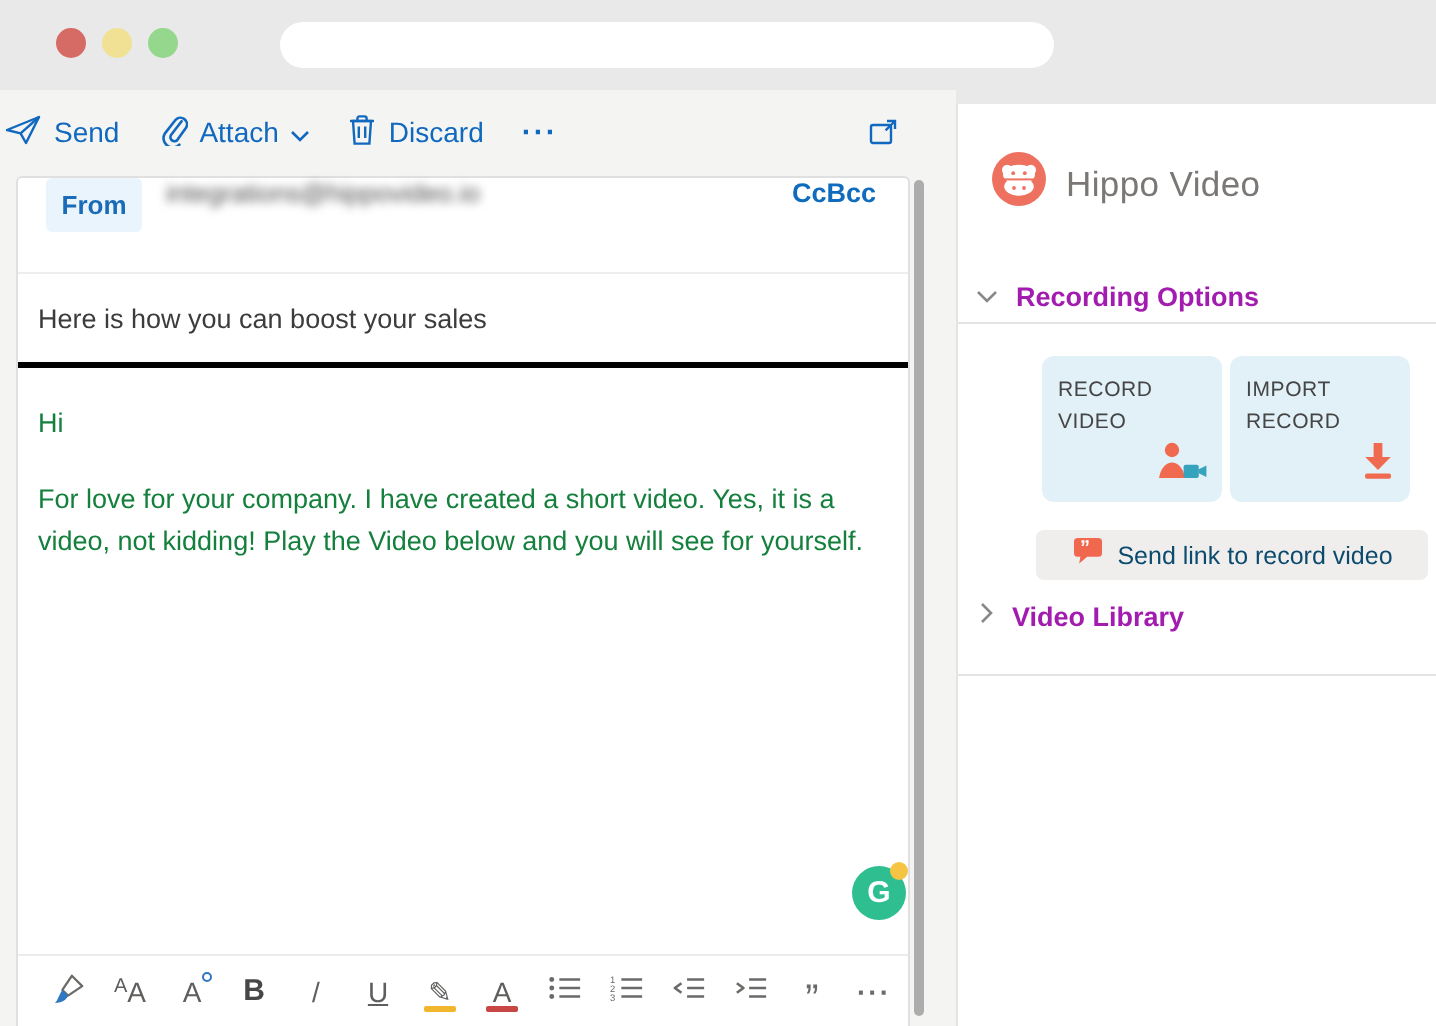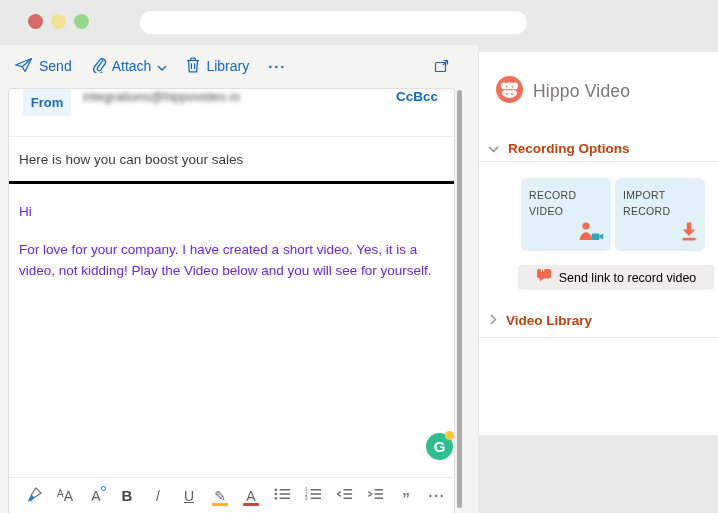--- a/index.html
+++ b/index.html
@@ -14,39 +14,39 @@
   .t-yellow { left:51px; background:#f0e194; }
   .t-green { left:74px; background:#95d78c; }
   .addressbar { position:absolute; left:140px; top:11px; width:387px; height:23px;
     background:#ffffff; border-radius:12px; }
 
   
   .left-area { position:absolute; left:0; top:45px; width:478px; height:468px; background:#f4f4f2; }
 
   
   .mail-toolbar { position:absolute; left:0; top:0; width:478px; height:42px;
-    display:flex; align-items:center; padding-left:14px; gap:19px; }
+    display:flex; align-items:center; padding-left:2px; gap:19px; }
   .tb-item { display:flex; align-items:center; gap:6px; color:#1168bf; font-size:14px; cursor:pointer; }
   .tb-more { font-size:15px; letter-spacing:1px; color:#1168bf; font-weight:bold; }
   .tb-popout { position:absolute; right:28px; top:13px; }
 
   
   .card { position:absolute; left:8px; top:43px; width:447px; height:425px; background:#ffffff;
     border:1px solid #e0e0e0; border-bottom:none; border-radius:3px 3px 0 0; }
   .addr-row { height:48px; display:flex; align-items:flex-start; padding:0 12px;
     border-bottom:1px solid #eeeeee; }
   .addr-chip { min-width:48px; height:27px; display:flex; align-items:center; justify-content:center;
     background:#eaf4fc; color:#1b6cb8; font-size:13px; font-weight:bold; border-radius:3px;
     margin:0 12px 0 2px; cursor:pointer; }
   .addr-value { font-size:13px; color:#4f4f4f; filter:blur(2.3px); }
   .ccbcc { margin-left:auto; display:flex; gap:0; padding-right:4px;font-weight:bold; }
   .ccbcc span { color:#0f6cbd; font-size:13.5px; cursor:pointer; }
   .subject-row { height:47px; display:flex; align-items:center; padding:0 10px;
     border-bottom:3px solid #000000; font-size:13.5px; color:#3c3c3c; }
-  .body-area { position:relative; padding:18px 10px 0 10px; font-size:13.5px; color:#6d28d9;
+  .body-area { position:relative; padding:18px 10px 0 10px; font-size:13.5px; color:#15803d;
     line-height:1.55; height:252px; }
   .body-area p { margin-bottom:17px; }
   .grammarly { position:absolute; left:417px; top:344px; width:27px; height:27px;
     background:#2fbe8f; border-radius:50%; display:flex; align-items:center; justify-content:center;
     color:#ffffff; font-size:15px; font-weight:bold; }
   .grammarly::after { content:""; position:absolute; right:-1px; top:-2px; width:9px; height:9px;
     border-radius:50%; background:#f6c443; }
 
   
   .fmt-bar { position:absolute; left:0; bottom:0; width:445px; height:36px;
@@ -64,39 +64,39 @@
   .bar-red { background:#c84744; }
   .fi-quote { font-size:20px; color:#6b6a68; line-height:10px; padding-top:9px; }
   .fi-more { letter-spacing:1px; font-weight:bold; color:#6b6a68; }
 
   
   .scrollbar { position:absolute; left:457px; top:90px; width:5px; height:418px;
     background:#acacac; border-radius:3px; }
 
   
   .panel-gap { position:absolute; left:478px; top:45px; width:240px; height:7px; background:#e9e9e9; }
-  .panel { position:absolute; left:478px; top:52px; width:240px; height:383px; background:#ffffff;
+  .panel { position:absolute; left:478px; top:52px; width:240px; height:461px; background:#ffffff;
     border-left:1px solid #e4e4e4; }
   .panel-header { position:absolute; left:17px; top:24px; display:flex; align-items:center; gap:10px; }
   .app-name { font-size:17.5px; color:#7a7775; letter-spacing:.2px; }
   .section-row { position:absolute; left:0; width:240px; height:20px; display:flex;
     align-items:center; gap:9px; padding-left:9px; cursor:pointer; }
-  .section-title { font-size:13.5px; font-weight:600; color:#c2410c; }
+  .section-title { font-size:13.5px; font-weight:600; color:#a21caf; }
   .p-divider { position:absolute; left:0; width:240px; height:1px; background:#e4e4e4; }
 
   .cards-row { position:absolute; left:42px; top:126px; display:flex; gap:4px; }
   .v-card { width:90px; height:73px; background:#e2f1f8; border-radius:6px; position:relative;
     padding:9px 8px; cursor:pointer; }
   .v-card-label { font-size:10.5px; color:#454545; letter-spacing:.3px; line-height:1.55; width:60px; }
   .v-card-icon { position:absolute; right:7px; bottom:6px; }
 
   .send-link-btn { position:absolute; left:39px; top:213px; width:196px; height:25px;
     background:#efeeed; border-radius:4px; display:flex; align-items:center; justify-content:center;
     gap:7px; cursor:pointer; }
-  .send-link-label { font-size:12.5px; color:#000000; }
+  .send-link-label { font-size:12.5px; color:#0c4a6e; }
 </style>
 </head>
 <body>
 
 <div id="app">
 
   <div class="chrome">
     <span class="traffic t-red"></span>
     <span class="traffic t-yellow"></span>
     <span class="traffic t-green"></span>
@@ -130,21 +130,21 @@
       </div>
       <div class="tb-item">
         <span>
           <svg width="14" height="16" viewBox="0 0 14 16" fill="none" stroke="#1168bf" stroke-width="1.2">
               <path d="M1 3.5 H13"></path>
               <path d="M4.7 3.5 V2.2 A1 1 0 0 1 5.7 1.2 H8.3 A1 1 0 0 1 9.3 2.2 V3.5"></path>
               <path d="M2.5 3.5 L3.3 14.8 H10.7 L11.5 3.5 Z"></path>
               <path d="M5.4 6.2 V12 M8.6 6.2 V12"></path>
             </svg>
         </span>
-        <span>Library</span>
+        <span>Discard</span>
       </div>
       <div class="tb-more">···</div>
       <div class="tb-popout">
         <svg width="16" height="16" viewBox="0 0 16 16" fill="none" stroke="#1168bf" stroke-width="1.2">
             <rect x="1.5" y="4.5" width="10" height="9" rx="1"></rect>
             <path d="M9.5 2.5 H13.5 V6.5"></path>
             <path d="M13.5 2.5 L8.8 7.2"></path>
           </svg>
       </div>
     </div>
@@ -306,21 +306,21 @@
     <div class="send-link-btn">
       <span>
         <svg width="16" height="15" viewBox="0 0 16 15">
           <path d="M13.2 1 H2.8 A1.8 1.8 0 0 0 1 2.8 V8.6 A1.8 1.8 0 0 0 2.8 10.4 H4.2 L3.6 13.8 L7.6 10.4 H13.2 A1.8 1.8 0 0 0 15 8.6 V2.8 A1.8 1.8 0 0 0 13.2 1 Z" fill="#f0694e"></path>
           <text x="4" y="9.2" font-size="10" font-weight="bold" fill="#ffffff" font-family="Liberation Sans, sans-serif">”</text>
         </svg>
       </span>
       <span class="send-link-label">Send link to record video</span>
     </div>
 
-    <div class="section-row" style="top:258px; padding-left:11px;text-align:right;">
+    <div class="section-row" style="top:246px; padding-left:11px;text-align:right;">
       <span>
         <svg width="7" height="11" viewBox="0 0 7 11" fill="none" stroke="#8a8886" stroke-width="1.3">
             <path d="M1 1 L5.5 5.5 L1 10"></path>
           </svg>
       </span>
       <span class="section-title">Video Library</span>
     </div>
     <div class="p-divider" style="top:285px;"></div>
 
   </div>

